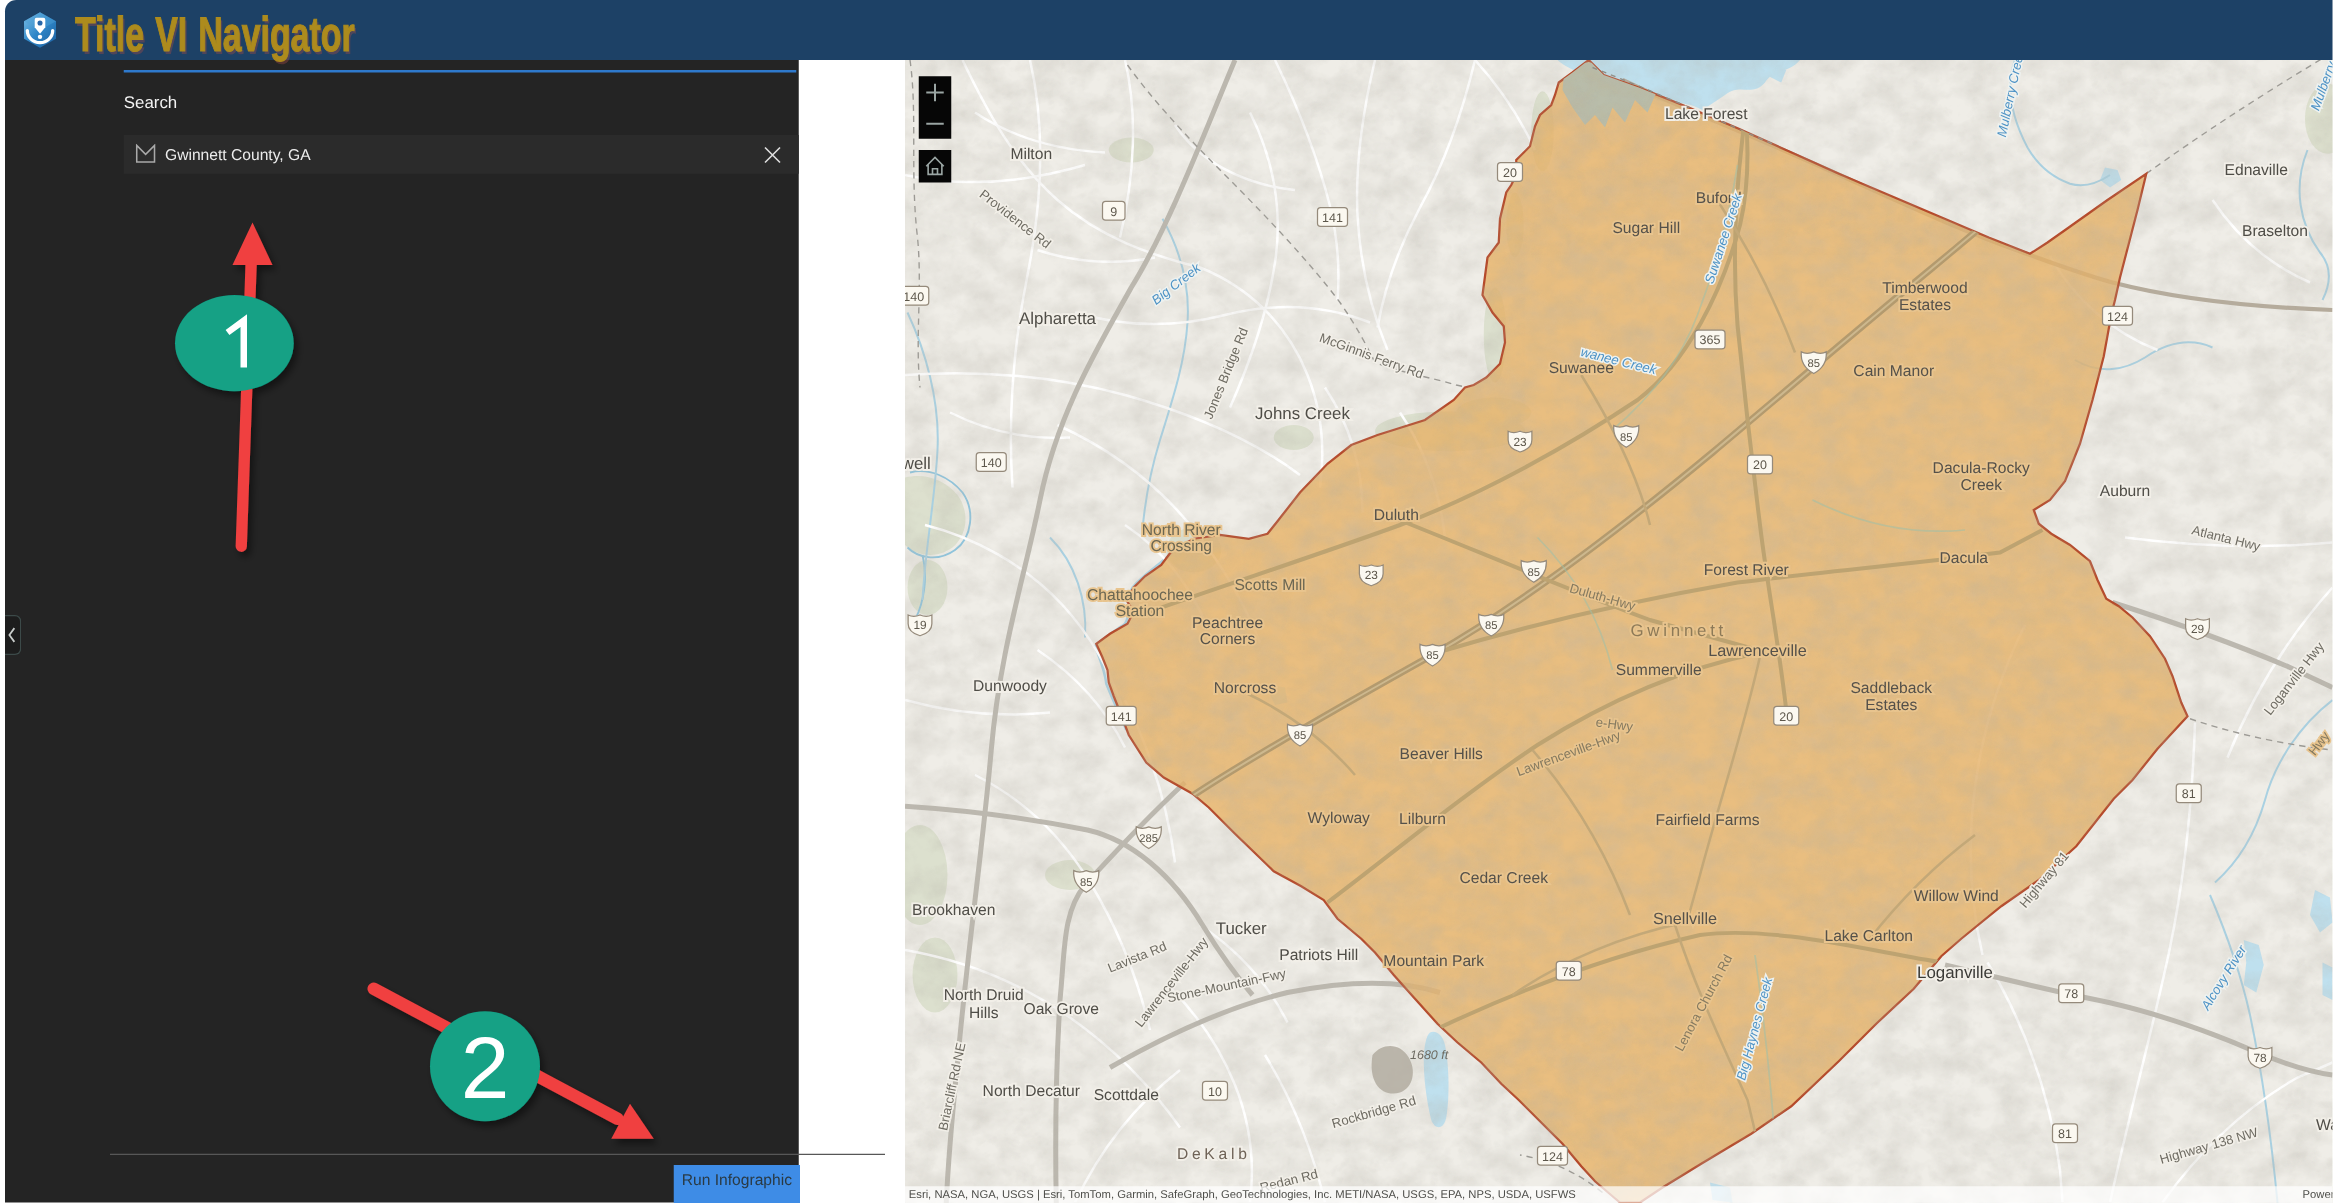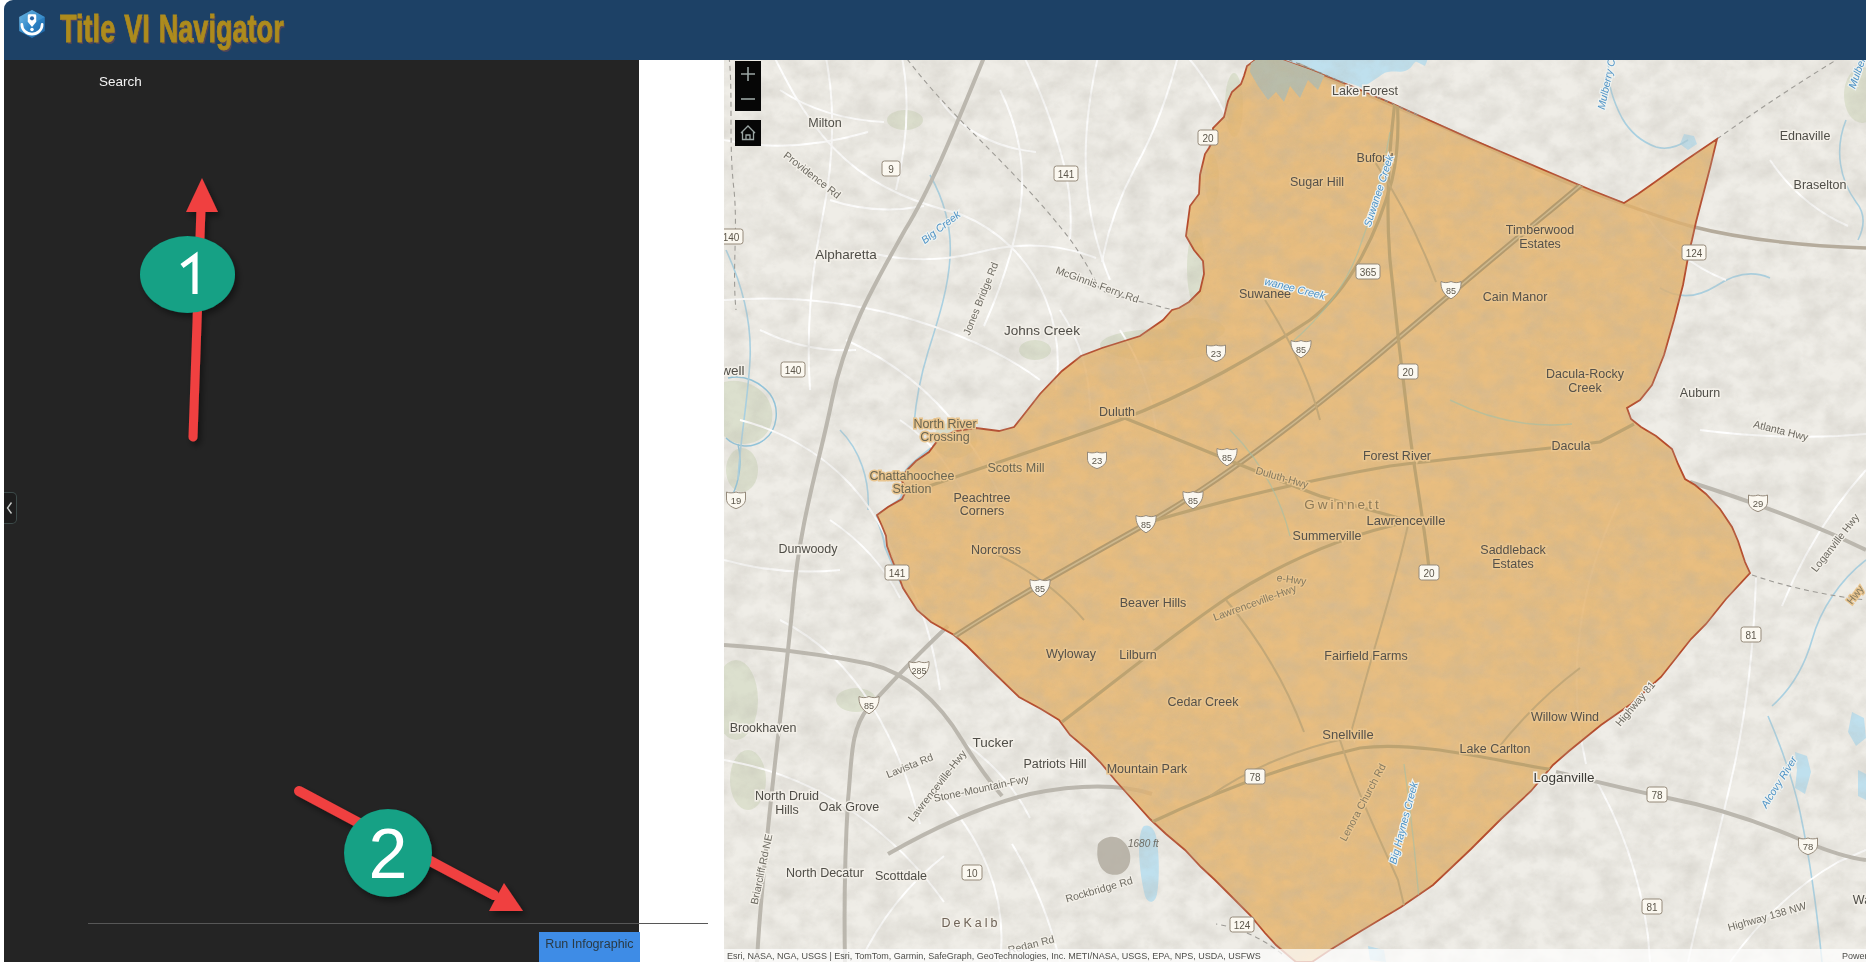--- a/index.html
+++ b/index.html
@@ -1,18 +1,18 @@
 <!DOCTYPE html>
 <html><head>
 <meta charset="utf-8">
 <style>
   * { margin:0; padding:0; box-sizing:border-box; }
   html,body { width:1866px; height:962px; background:#ffffff; overflow:hidden;
     font-family:"Liberation Sans", sans-serif; }
-  #header { position:absolute; left:4px; top:0; width:1862px; height:60px;
+  #header { position:absolute; left:4px; top:0; width:1862px; height:48px;
     background:#1d4166; border-top-left-radius:9px; z-index:5; }
   #logo { position:absolute; left:13px; top:9px; }
   #title { position:absolute; left:56px; top:7px; font-size:39px; font-weight:bold;
     color:#ad8b1d; letter-spacing:0px; word-spacing:2px; -webkit-text-stroke:0.9px #ad8b1d; transform:scaleX(0.695); transform-origin:0 0;
     text-shadow:2px 2px 0 rgba(160,75,70,0.4); white-space:nowrap; }
   #sidebar { position:absolute; left:4px; top:48px; width:635px; height:914px;
     background:#242424; }
   #blueline { position:absolute; left:95px; top:8px; width:538px; height:2px; background:#2e79cc; }
   #searchlbl { position:absolute; left:95px; top:26px; font-size:13.5px; color:#f3f3f3; }
   #srow { position:absolute; left:95px; top:60px; width:540px; height:31px; background:#2b2b2b; }
@@ -47,20 +47,29 @@
     <path d="M12.2,7.6 Q12.2,6 13.8,6 L20.2,6 Q21.8,6 21.8,7.6 L21.8,14.5 L17,20.5 L12.2,14.5 Z" fill="#ffffff"></path>
     <circle cx="17" cy="10.6" r="2.3" fill="#2766a8"></circle>
     <circle cx="17" cy="23.2" r="2" fill="#ffffff"></circle>
   </svg>
   <div id="title">Title VI Navigator</div>
 </div>
 
 <div id="sidebar">
   <div id="blueline"></div>
   <div id="searchlbl">Search</div>
+  <div id="srow">
+    <svg class="micon" width="17" height="16" viewBox="0 0 19 18">
+      <path d="M1.5,16.5 L1.5,1.5 L9.5,9.5 L17.5,1.5 L17.5,16.5 Z" fill="none" stroke="#a9a9a9" stroke-width="1.4"></path>
+    </svg>
+    <span class="stext">Gwinnett County, GA</span>
+    <svg class="xicon" width="14" height="14" viewBox="0 0 14 14">
+      <path d="M1,1 L13,13 M13,1 L1,13" stroke="#dddddd" stroke-width="1.3"></path>
+    </svg>
+  </div>
   <svg id="ann" viewBox="0 0 718 914">
     <defs>
       <filter id="ash" x="-30%" y="-30%" width="160%" height="160%">
         <feDropShadow dx="3" dy="4" stdDeviation="3" flood-color="#000000" flood-opacity="0.45"></feDropShadow>
       </filter>
     </defs>
     <g filter="url(#ash)">
       <line x1="189" y1="389" x2="197" y2="160" stroke="#f04040" stroke-width="9" stroke-linecap="round"></line>
       <polygon points="198,130 182,164 214,164" fill="#f04040"></polygon>
       <ellipse cx="183.5" cy="226.5" rx="47.5" ry="38.5" fill="#12a185"></ellipse>

